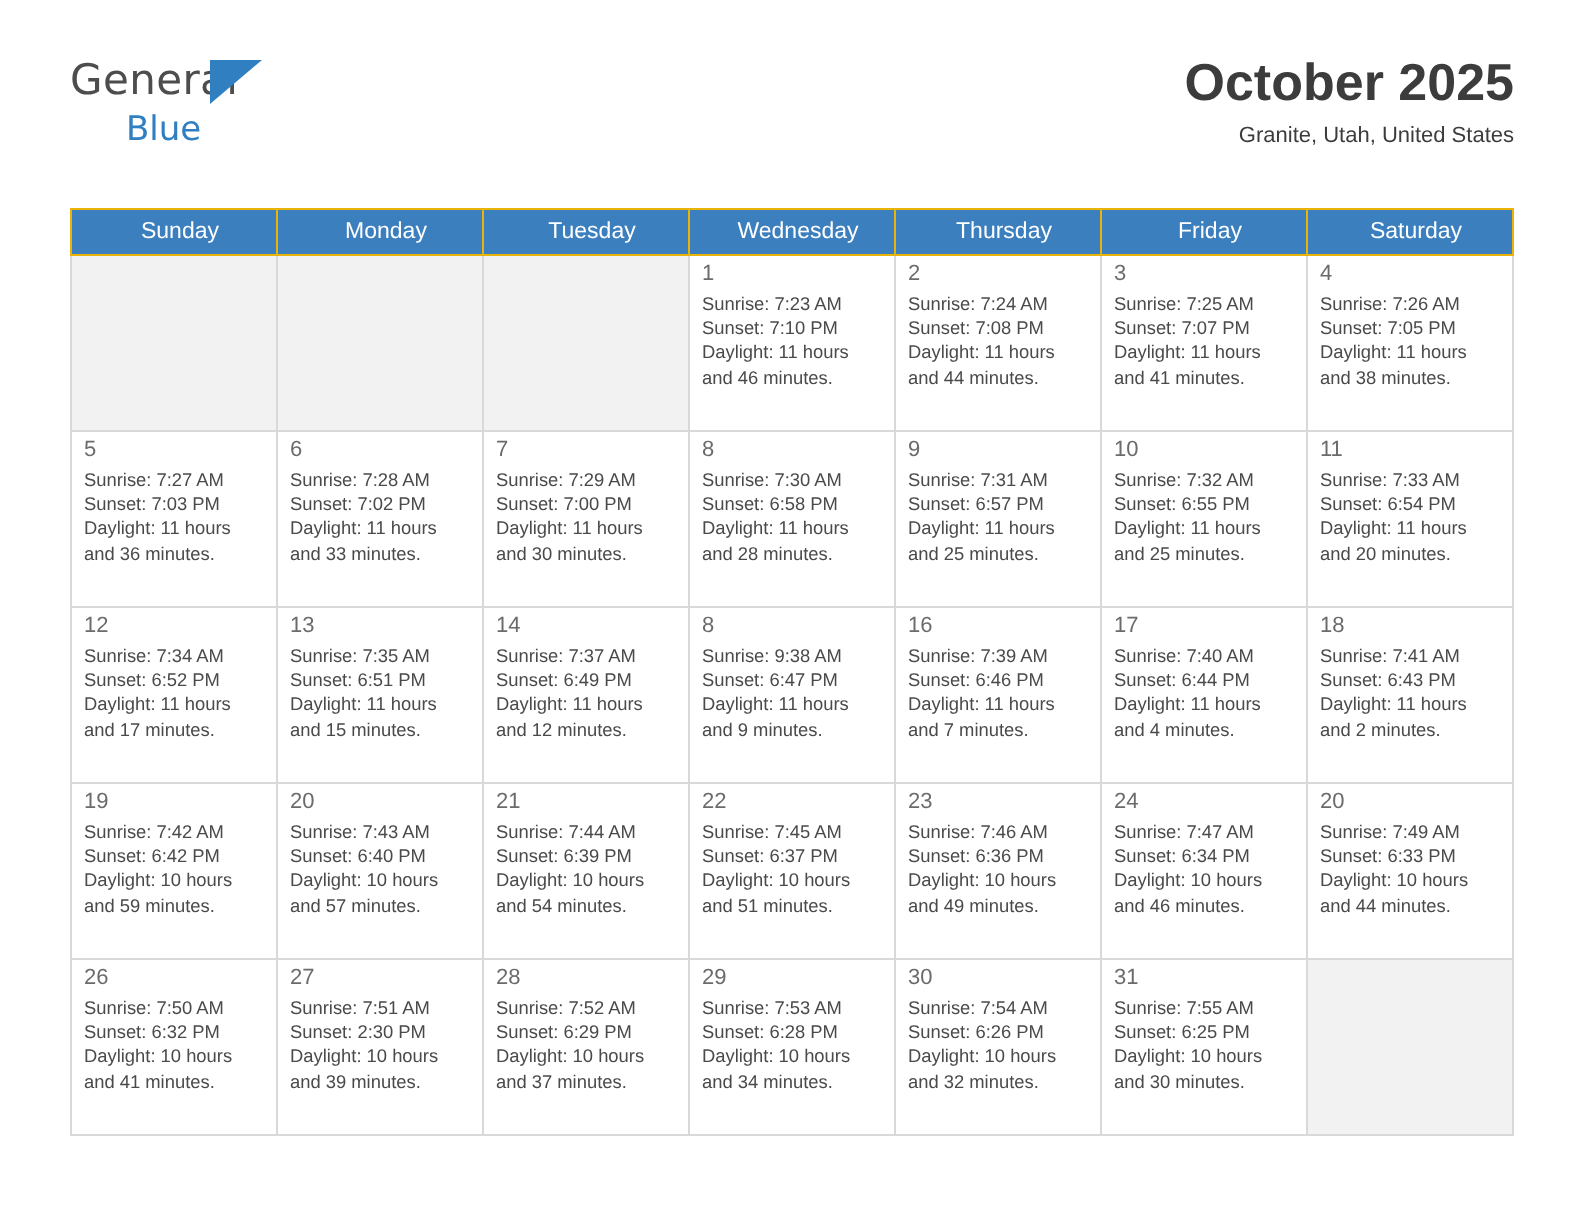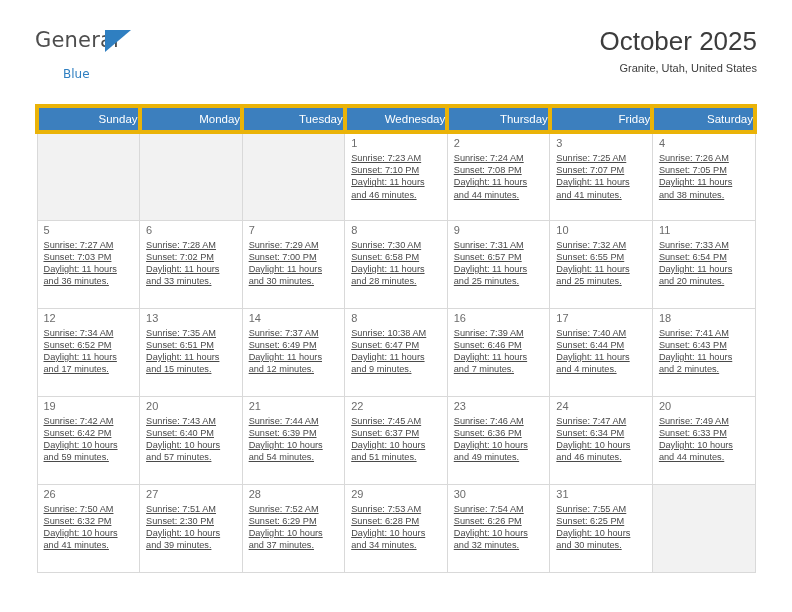--- a/index.html
+++ b/index.html
@@ -34,42 +34,42 @@
     line-height: 1;
   }
   .logo-general {
     font-size: 21px;
     color: #4d4d4d;
     letter-spacing: 0.2px;
     font-family: "DejaVu Sans", sans-serif;
   }
   .logo-blue {
     display: block;
-    font-size: 12px;
+    font-size: 17px;
     color: #2f7fc1;
-    margin-top: 17px;
+    margin-top: 6px;
     margin-left: 28px;
     font-family: "DejaVu Sans", sans-serif;
   }
   .logo-flag {
     position: absolute;
     left: 70px;
     top: 0px;
     width: 0;
     height: 0;
     border-left: 26px solid #2f7fc1;
     border-bottom: 22px solid transparent;
   }
   .title {
     position: absolute;
     right: 0;
     top: 26px;
     font-size: 26px;
     color: #3c3c3c;
-    font-weight: normal;
+    font-weight: bold;
     margin: 0;
   }
   .subtitle {
     position: absolute;
     right: 0;
     top: 62px;
     font-size: 11px;
     color: #3c3c3c;
   }
   
@@ -77,24 +77,24 @@
     margin-top: 34px;
     width: 722px;
     border-collapse: collapse;
     table-layout: fixed;
   }
   .cal th {
     background: #3c7fbe;
     color: #ffffff;
     font-weight: normal;
     font-size: 11.5px;
-    text-align: right;
+    text-align: center;
     padding: 5px 0 5px 6px;
     height: 20px;
-    border: 4px solid #eab308;
+    border: 1px solid #eab308;
   }
   .cal td {
     width: 103px;
     height: 88px;
     vertical-align: top;
     border: 1px solid #d9d9d9;
     padding: 3px 5px 4px 6px;
     background: #ffffff;
   }
   .cal td.empty {
@@ -103,21 +103,20 @@
   .daynum {
     font-size: 11px;
     color: #6b6b6b;
     margin-bottom: 3px;
     display: block;
   }
   .info {
     font-size: 9.2px;
     color: #4a4a4a;
     line-height: 12.2px;
-    text-decoration: underline;
   }
   .info div { white-space: nowrap; }
 </style>
 </head>
 <body>
 
 <div class="page">
 
   <div class="header">
     <div class="logo">
@@ -272,21 +271,21 @@
             <div class="info">
               <div>Sunrise: 7:37 AM</div>
               <div>Sunset: 6:49 PM</div>
               <div>Daylight: 11 hours</div>
               <div>and 12 minutes.</div>
             </div>
           </td>
           <td class="">
             <span class="daynum">8</span>
             <div class="info">
-              <div>Sunrise: 10:38 AM</div>
+              <div>Sunrise: 9:38 AM</div>
               <div>Sunset: 6:47 PM</div>
               <div>Daylight: 11 hours</div>
               <div>and 9 minutes.</div>
             </div>
           </td>
           <td class="">
             <span class="daynum">16</span>
             <div class="info">
               <div>Sunrise: 7:39 AM</div>
               <div>Sunset: 6:46 PM</div>

